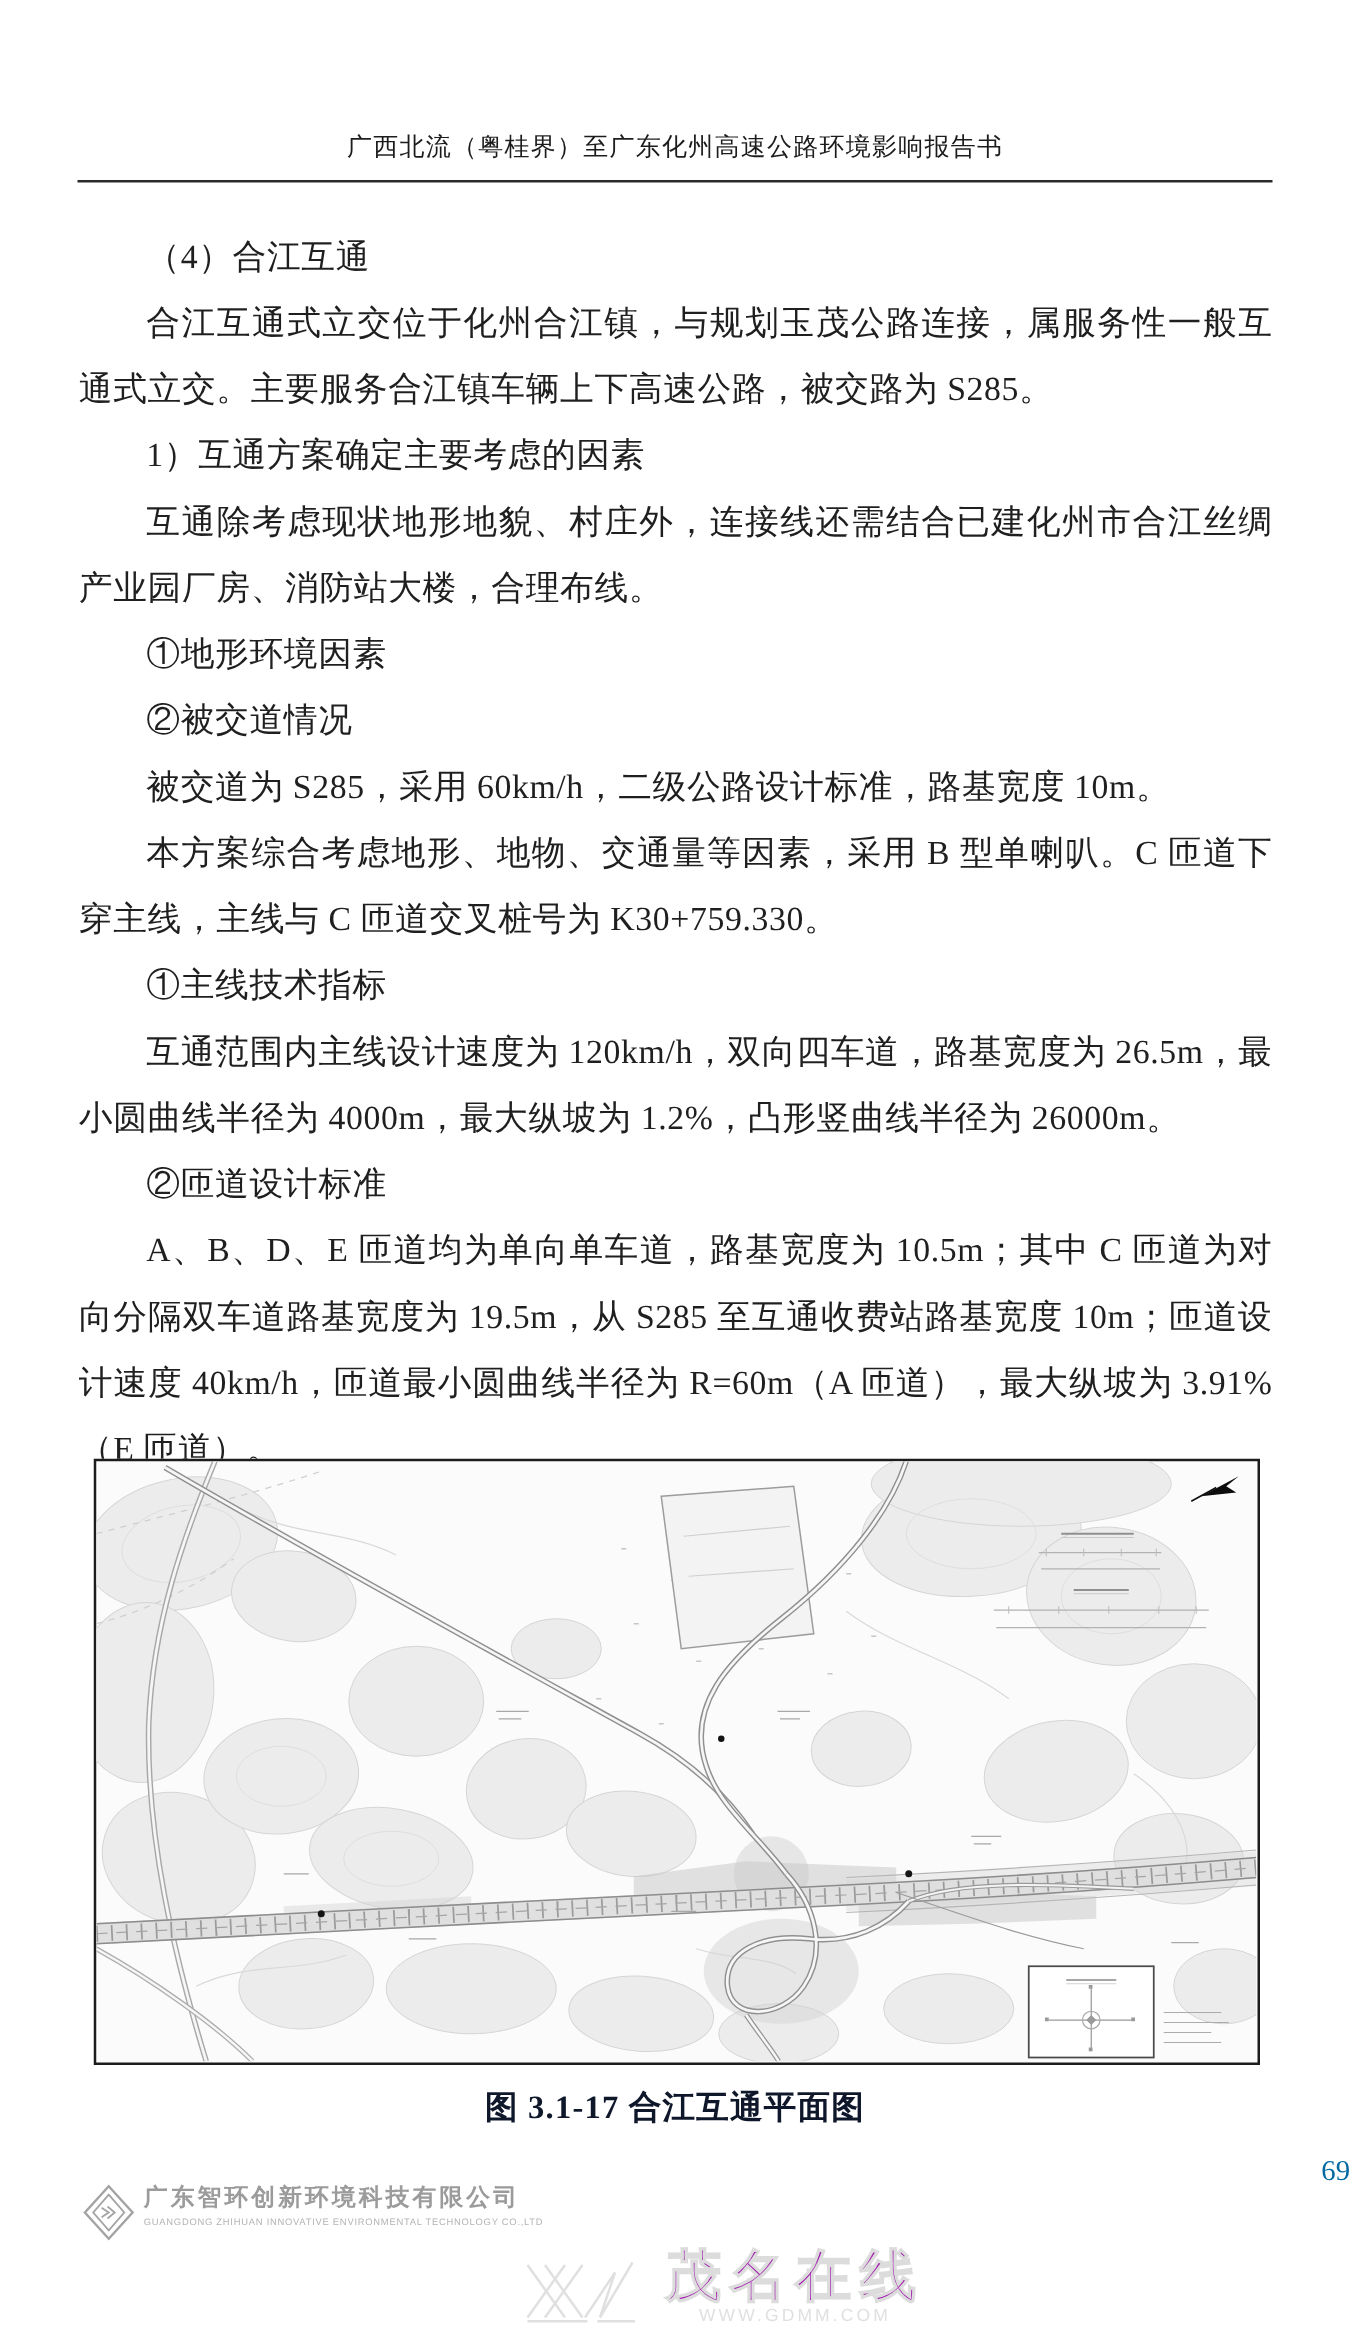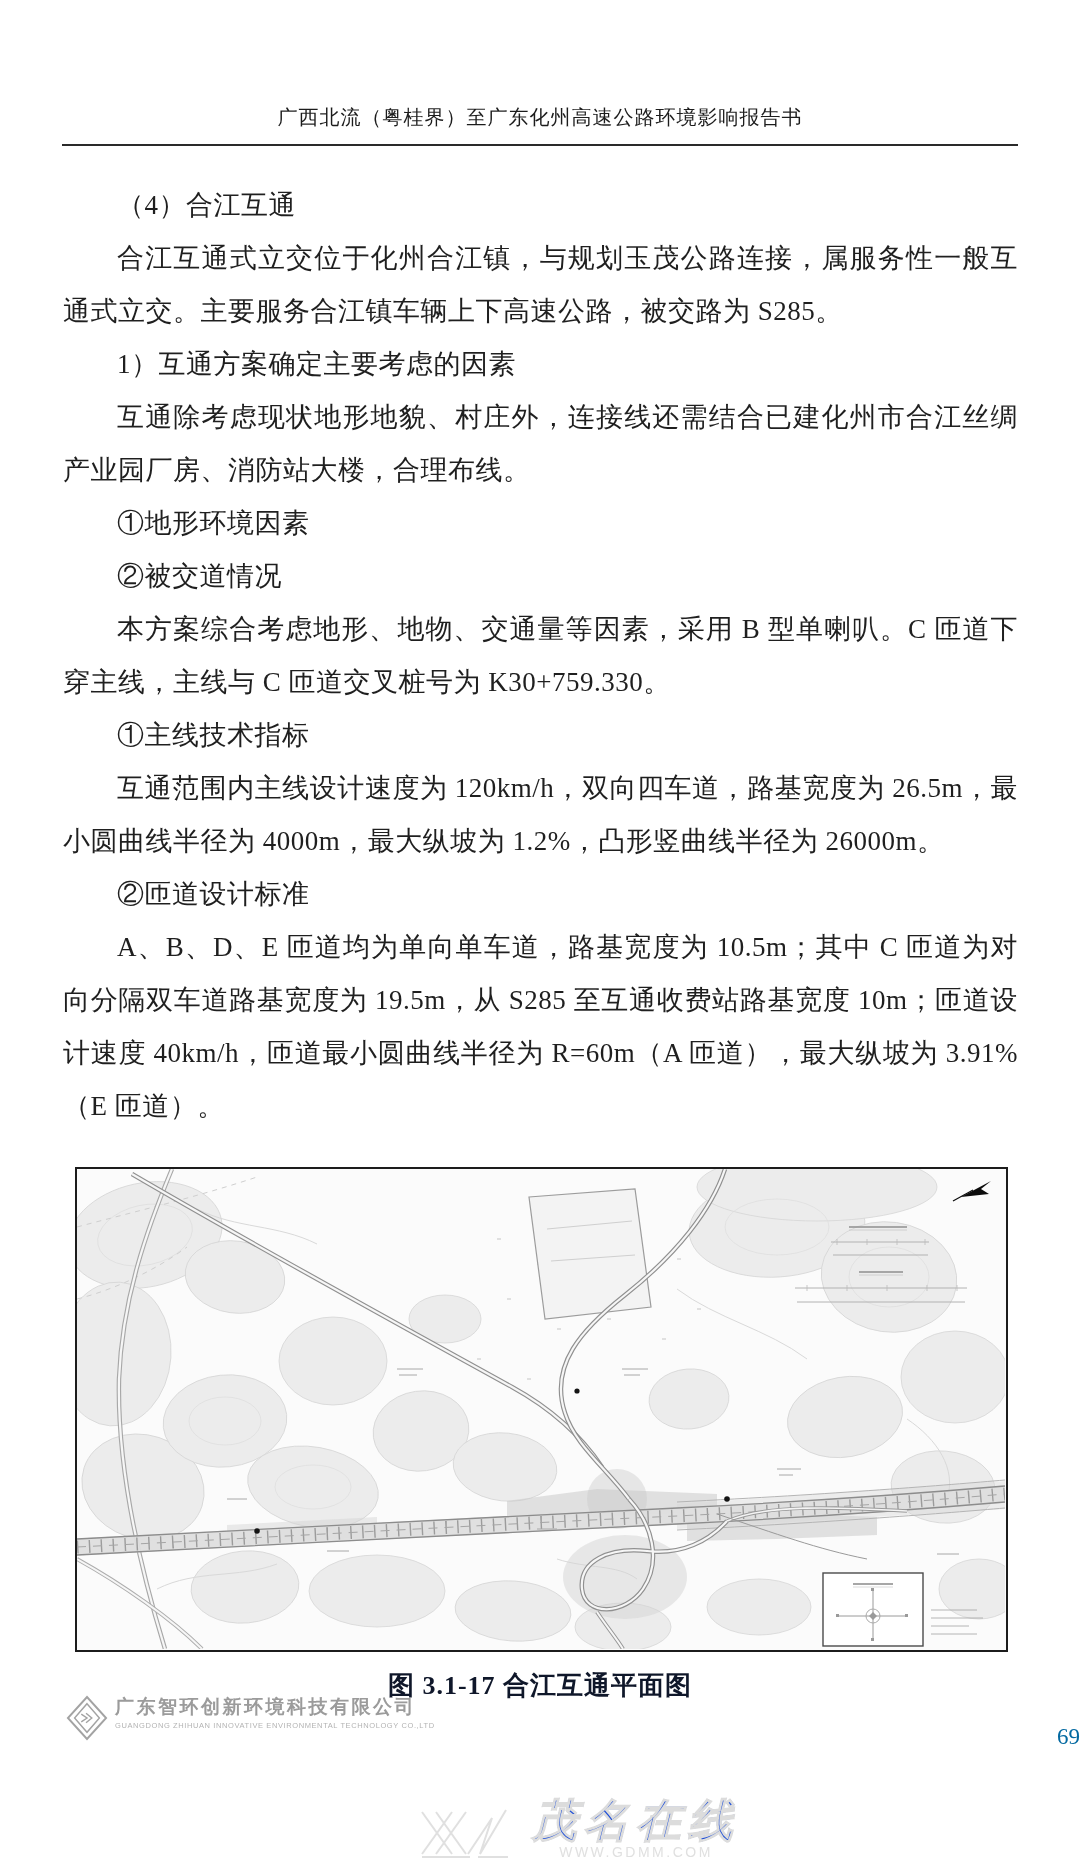--- a/index.html
+++ b/index.html
@@ -28,39 +28,39 @@
   .figure-caption{
     position:absolute;top:1668px;left:0;width:100%;text-align:center;
     font-weight:bold;font-size:26px;letter-spacing:1px;color:#0f172a;
   }
   .page-number{
     position:absolute;top:1724px;left:0;width:100%;text-align:right;
     font-size:23px;color:#0369a1;
   }
   
   .footer-brand{
-    position:absolute;left:66px;top:1694px;display:flex;align-items:flex-start;gap:7px;
+    position:absolute;left:66px;top:1746px;display:flex;align-items:flex-start;gap:7px;
   }
   .brand-text{display:flex;flex-direction:column;}
   .brand-cn{
     font-family:"Liberation Sans","DejaVu Sans",sans-serif;
     font-size:19px;font-weight:bold;color:#9b9b9b;letter-spacing:2.5px;line-height:26px;
   }
   .brand-en{
     font-family:"Liberation Sans","DejaVu Sans",sans-serif;
     font-size:7.5px;color:#b3b3b3;letter-spacing:0.6px;margin-top:1px;
   }
   
   .watermark{
     position:absolute;left:418px;top:1798px;display:flex;align-items:flex-start;gap:14px;
   }
   .wm-textcol{display:flex;flex-direction:column;align-items:center;}
   .wm-name{
     font-size:45px;font-weight:bold;letter-spacing:7px;line-height:46px;
-    color:#1d4ed8;font-style:italic;-webkit-text-stroke:1.2px #dcdcdc;
+    color:#a21caf;-webkit-text-stroke:1.2px #dcdcdc;
   }
   .wm-url{
     font-family:"Liberation Sans","DejaVu Sans",sans-serif;
     font-size:14px;color:#e0e0e0;letter-spacing:2.5px;margin-top:0px;
   }
 </style>
 </head>
 <body>
 
 <div class="page">
@@ -70,20 +70,21 @@
     <div class="header-rule"></div>
   </div>
 
   <div class="body-text">
     <p>（4）合江互通</p>
     <p>合江互通式立交位于化州合江镇，与规划玉茂公路连接，属服务性一般互通式立交。主要服务合江镇车辆上下高速公路，被交路为 S285。</p>
     <p>1）互通方案确定主要考虑的因素</p>
     <p>互通除考虑现状地形地貌、村庄外，连接线还需结合已建化州市合江丝绸产业园厂房、消防站大楼，合理布线。</p>
     <p>①地形环境因素</p>
     <p>②被交道情况</p>
+    <p>被交道为 S285，采用 60km/h，二级公路设计标准，路基宽度 10m。</p>
     <p>本方案综合考虑地形、地物、交通量等因素，采用 B 型单喇叭。C 匝道下穿主线，主线与 C 匝道交叉桩号为 K30+759.330。</p>
     <p>①主线技术指标</p>
     <p>互通范围内主线设计速度为 120km/h，双向四车道，路基宽度为 26.5m，最小圆曲线半径为 4000m，最大纵坡为 1.2%，凸形竖曲线半径为 26000m。</p>
     <p>②匝道设计标准</p>
     <p>A、B、D、E 匝道均为单向单车道，路基宽度为 10.5m；其中 C 匝道为对向分隔双车道路基宽度为 19.5m，从 S285 至互通收费站路基宽度 10m；匝道设计速度 40km/h，匝道最小圆曲线半径为 R=60m（A 匝道），最大纵坡为 3.91%（E 匝道）。</p>
   </div>
 
   <div class="figure-frame">
     <svg width="928" height="480" viewBox="0 0 928 480" xmlns="http://www.w3.org/2000/svg">
 

